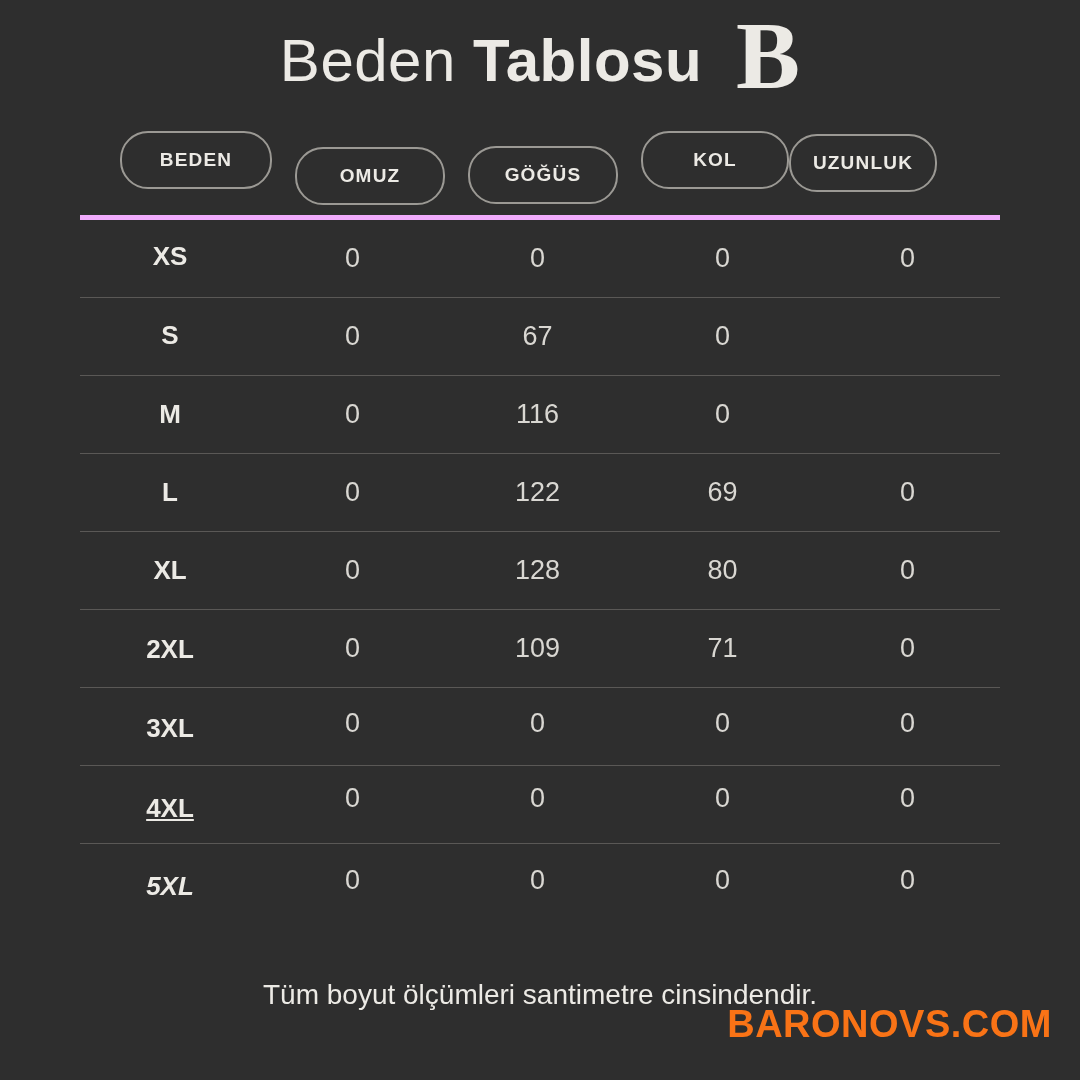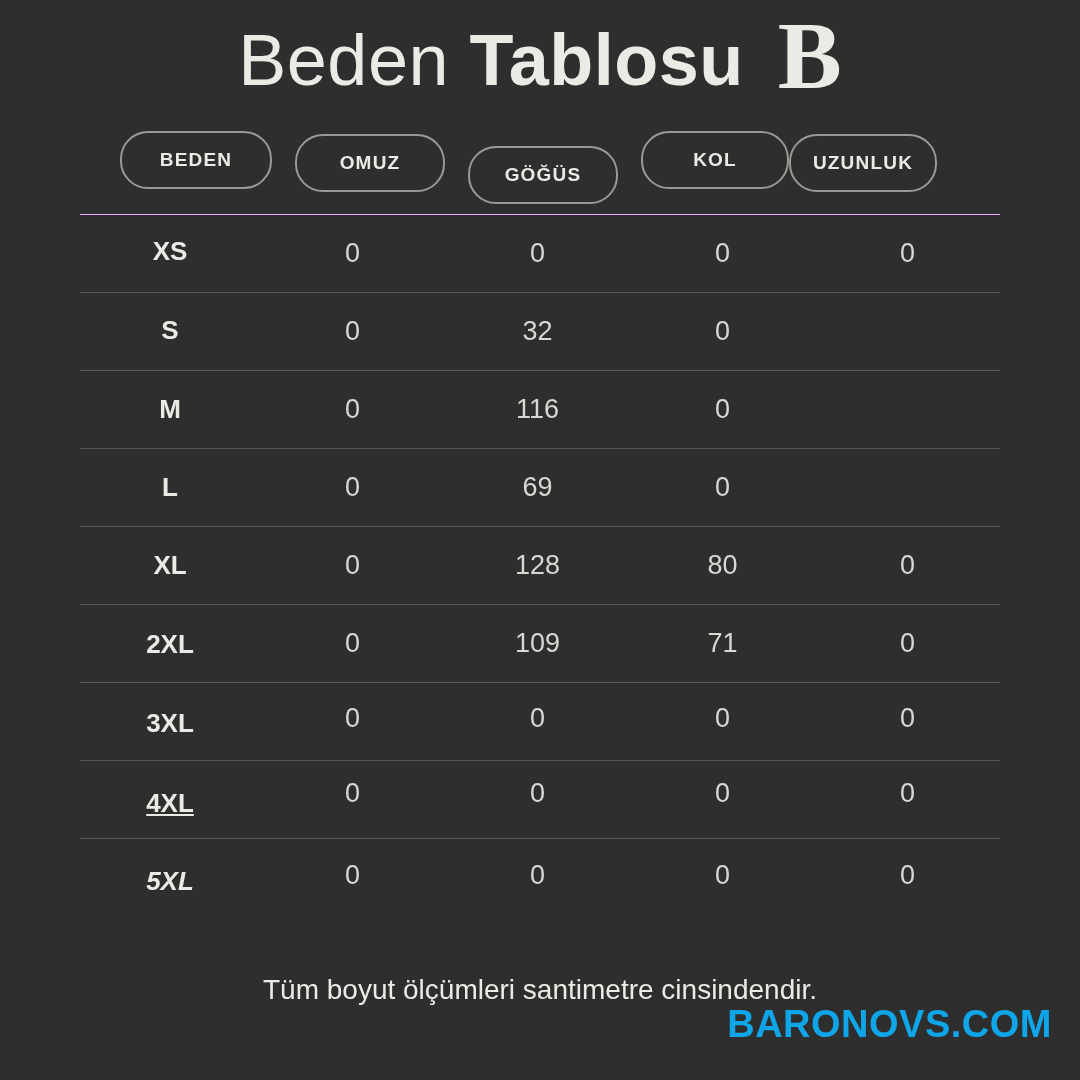--- a/index.html
+++ b/index.html
@@ -25,21 +25,21 @@
   
   .title-row {
     display: flex;
     align-items: center;
     justify-content: center;
     padding-top: 6px;
     height: 108px;
     position: relative;
   }
   .title {
-    font-size: 72px;
+    font-size: 60px;
     letter-spacing: 0.5px;
     white-space: nowrap;
     color: #eceae5;
   }
   .title .t-light {
     font-weight: 400;
   }
   .title .t-bold {
     font-weight: 700;
   }
@@ -70,40 +70,40 @@
     display: flex;
     align-items: center;
     justify-content: center;
     font-size: 19px;
     font-weight: 700;
     letter-spacing: 1.2px;
     color: #eceae5;
     box-sizing: border-box;
   }
   .pill-beden { width: 152px; margin-right: 23px; margin-top: 9px; }
-  .pill-omuz  { width: 150px; margin-right: 23px; margin-top: 12px; }
+  .pill-omuz  { width: 150px; margin-right: 23px; margin-top: 25px; }
   .pill-gogus { width: 150px; margin-right: 23px; margin-top: 24px; }
   .pill-uzunluk { width: 148px; margin-right: 23px; margin-top: 12px; }
   .pill-kol   { width: 148px; margin-top: 9px; }
 
   
   .table {
     margin: 10px auto 0 auto;
     width: 920px;
     box-sizing: border-box;
   }
   .row {
     display: flex;
     align-items: center;
     height: 77px;
     border-top: 1px solid #5a5856;
     position: relative;
   }
   .row:first-child {
-    border-top: 1px solid #f0abfc;
+    border-top: 5px solid #f0abfc;
     justify-content: flex-end;
   }
   .cell {
     text-align: center;
     font-size: 27px;
     color: #d9d7d2;
     font-weight: 400;
   }
   .cell-size {
     width: 180px;
@@ -137,21 +137,21 @@
   }
 
   
   .watermark {
     position: absolute;
     right: 28px;
     bottom: 34px;
     font-size: 38px;
     font-weight: 700;
     letter-spacing: 0.5px;
-    color: #0ea5e9;
+    color: #f97316;
   }
 </style>
 </head>
 <body>
 
 <div class="page">
 
   <div class="title-row">
     <div class="title">
       <span class="t-light">Beden </span><span class="t-bold">Tablosu</span>
@@ -173,34 +173,35 @@
       <div class="cell cell-size">XS</div>
       <div class="cell cell-val">0</div>
       <div class="cell cell-val">0</div>
       <div class="cell cell-val">0</div>
       <div class="cell cell-val">0</div>
     </div>
 
     <div class="row">
       <div class="cell cell-size">S</div>
       <div class="cell cell-val">0</div>
-      <div class="cell cell-val">32</div>
+      <div class="cell cell-val">67</div>
       <div class="cell cell-val">0</div>
     </div>
 
     <div class="row">
       <div class="cell cell-size">M</div>
       <div class="cell cell-val">0</div>
       <div class="cell cell-val">116</div>
       <div class="cell cell-val">0</div>
     </div>
 
     <div class="row">
       <div class="cell cell-size">L</div>
       <div class="cell cell-val">0</div>
+      <div class="cell cell-val">122</div>
       <div class="cell cell-val">69</div>
       <div class="cell cell-val">0</div>
     </div>
 
     <div class="row">
       <div class="cell cell-size">XL</div>
       <div class="cell cell-val">0</div>
       <div class="cell cell-val">128</div>
       <div class="cell cell-val">80</div>
       <div class="cell cell-val">0</div>

